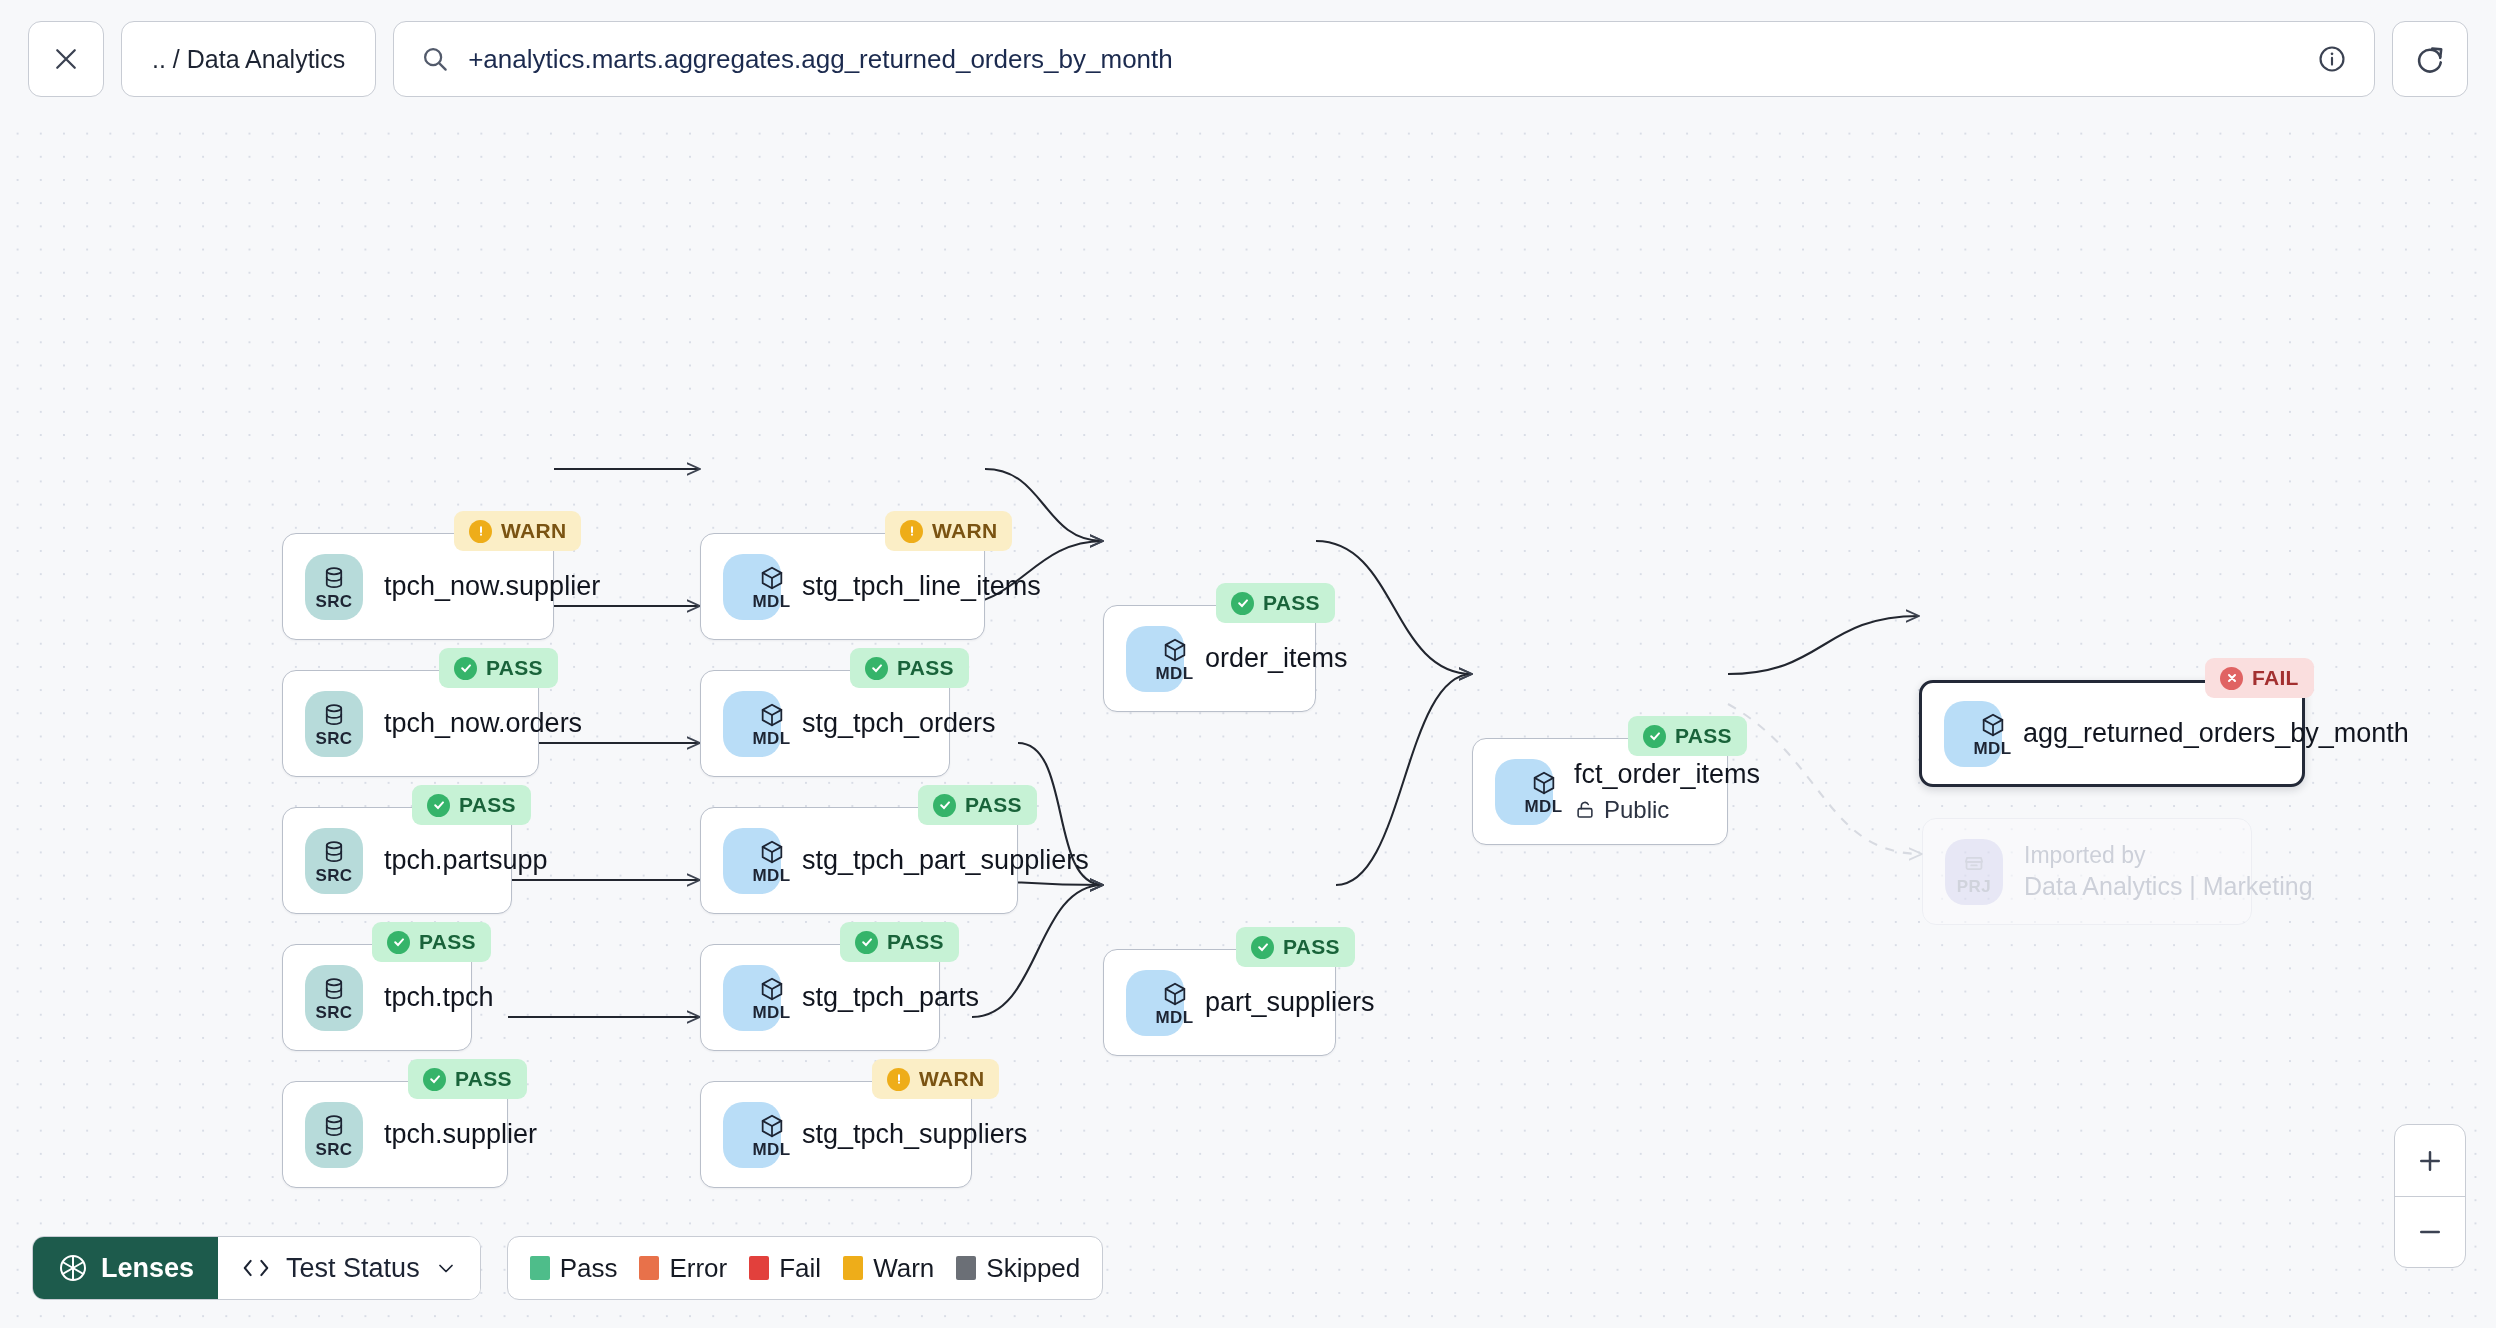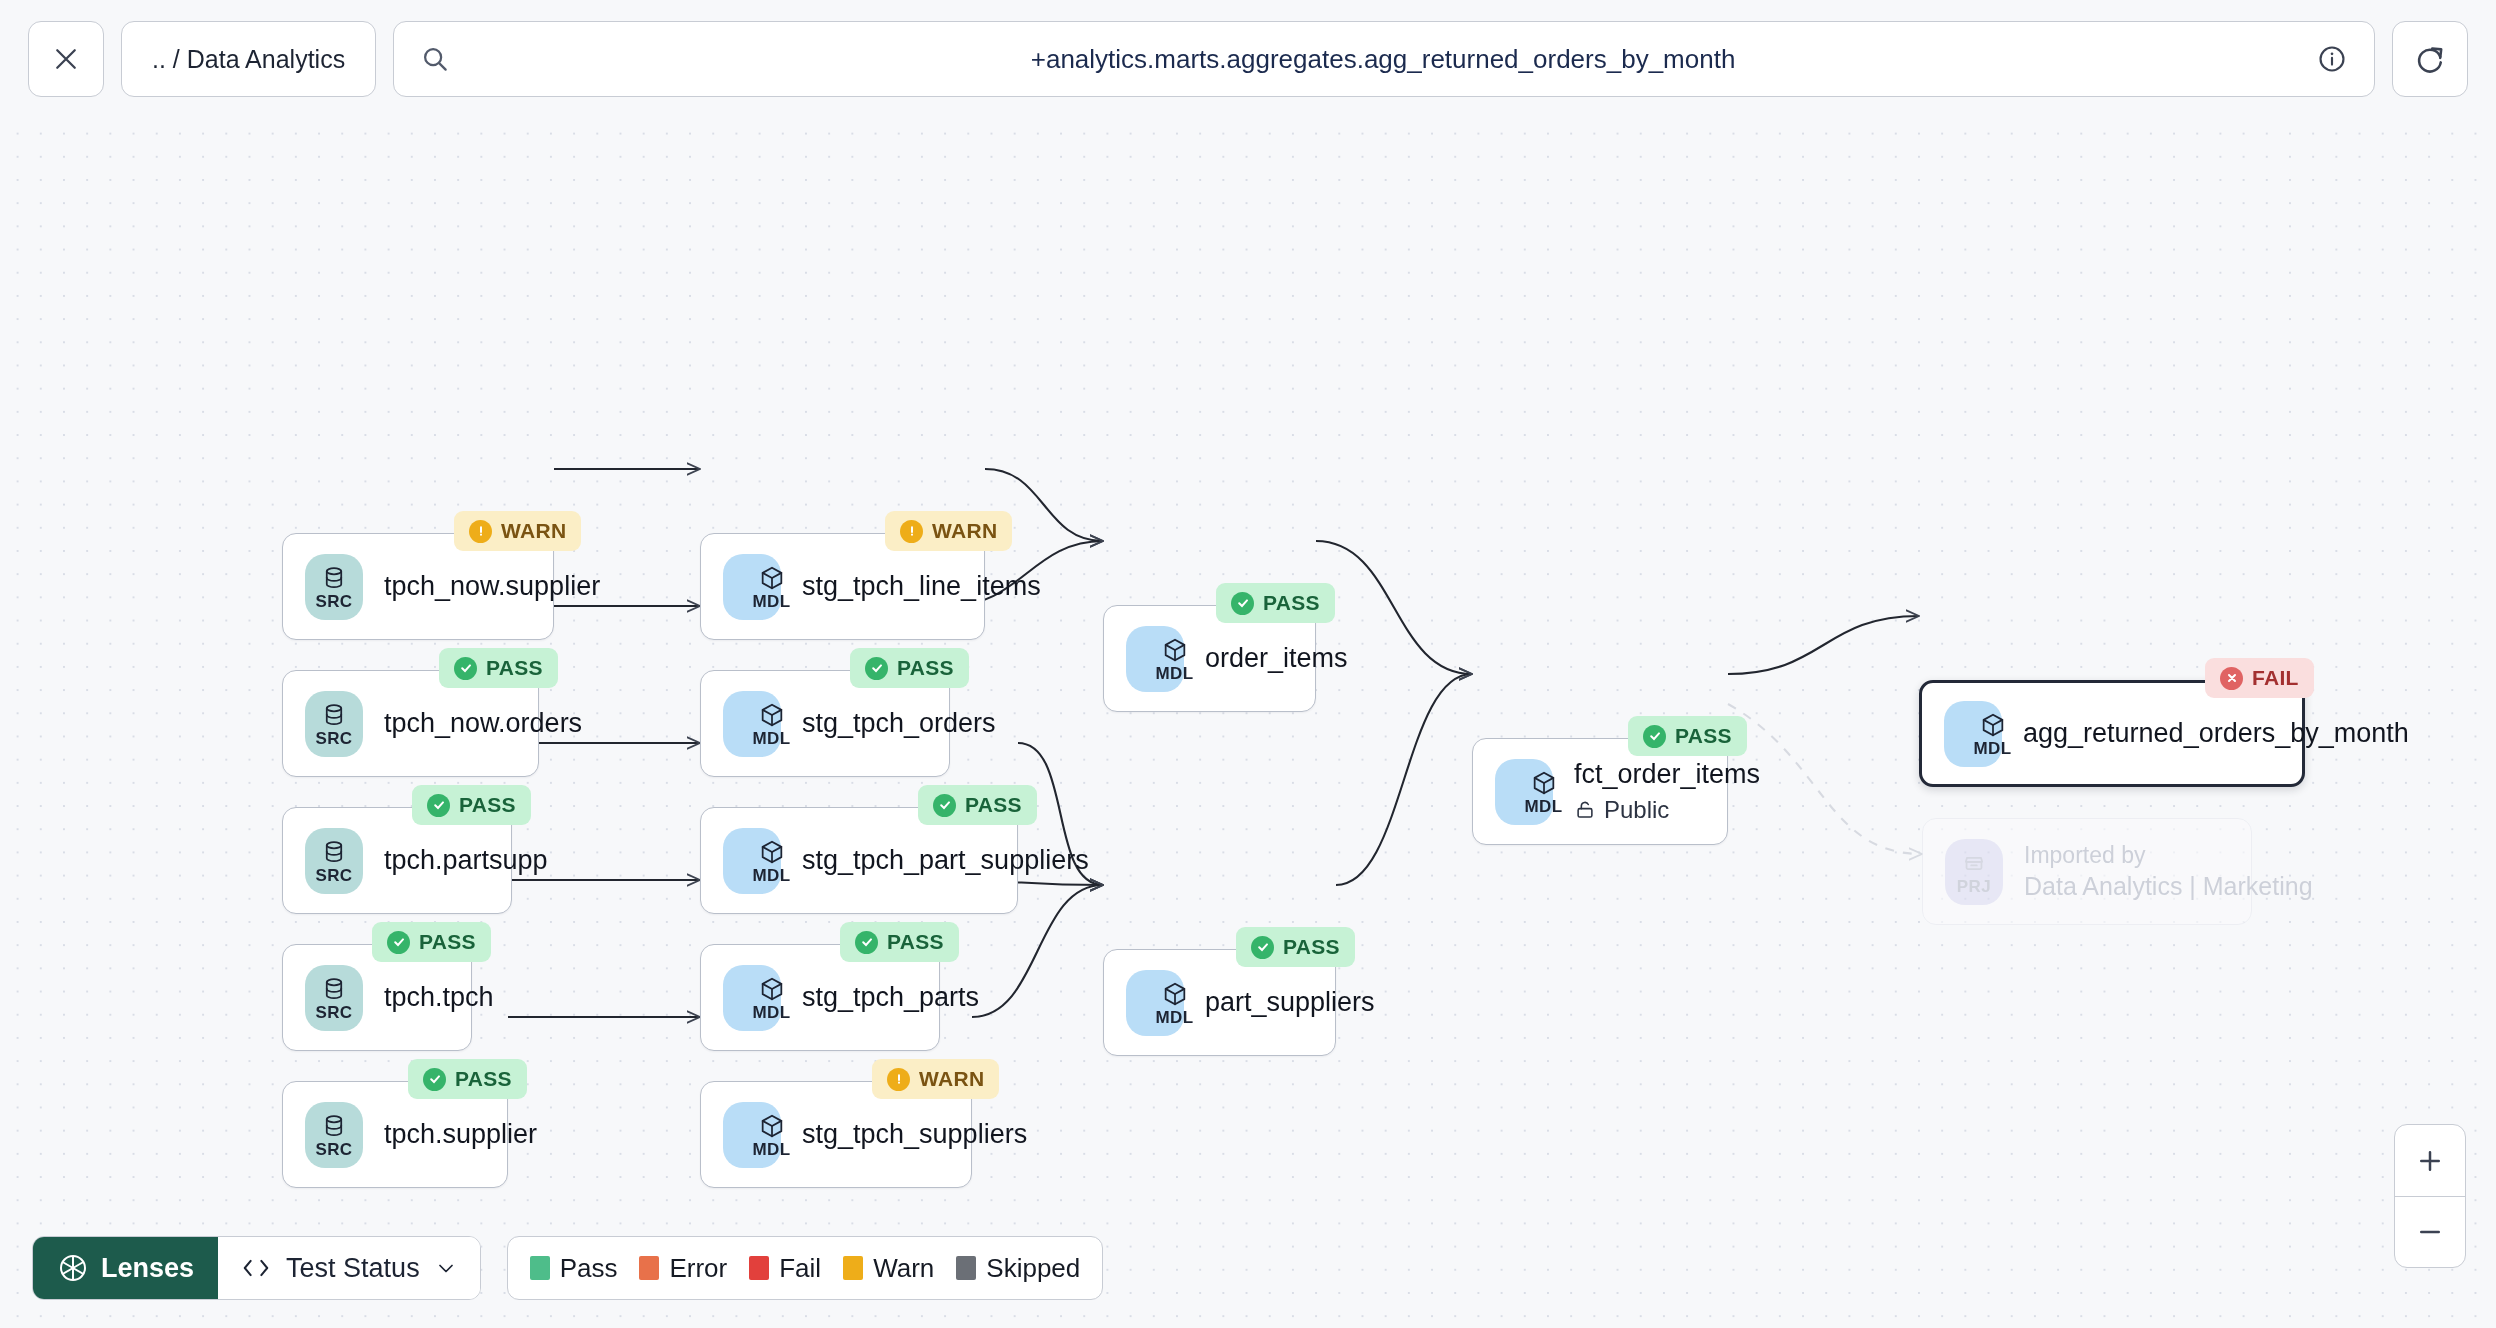--- a/index.html
+++ b/index.html
@@ -19,23 +19,23 @@
     padding: 0 28px;
     z-index: 30;
   }
   .tb-btn {
     background: #fff; border: 1.6px solid #c8ccd4; border-radius: 13px;
     height: 76px; display: flex; align-items: center; justify-content: center;
   }
   .tb-close { width: 76px; }
   .tb-crumb { padding: 0 30px; font-size: 25px; color: #1d2433; white-space: nowrap; }
   .tb-search {
-    flex: 1; display: flex; align-items: center; gap: 24px;
+    flex: 1; display: flex; align-items: center; gap: 18px;
     padding: 0 26px; height: 76px;
-    background: #fff; border: 1.6px solid #c8ccd4; border-radius: 13px; text-align: center;
+    background: #fff; border: 1.6px solid #c8ccd4; border-radius: 13px;
   }
   .tb-search .q { flex: 1; font-size: 26px; color: #1b2a4e; white-space: nowrap; overflow: hidden; }
   .tb-icon-sq { width: 76px; }
   svg.ic { display: block; }
 
   
   .canvas {
     position: absolute; left: 0; top: 118px; width: 2496px; height: 1210px;
     background-color: #f7f8fa;
     background-image: radial-gradient(circle, #d9dde6 1.3px, transparent 1.4px);

